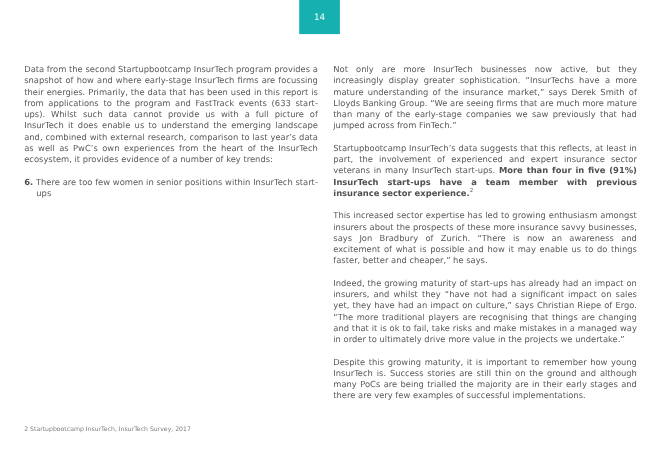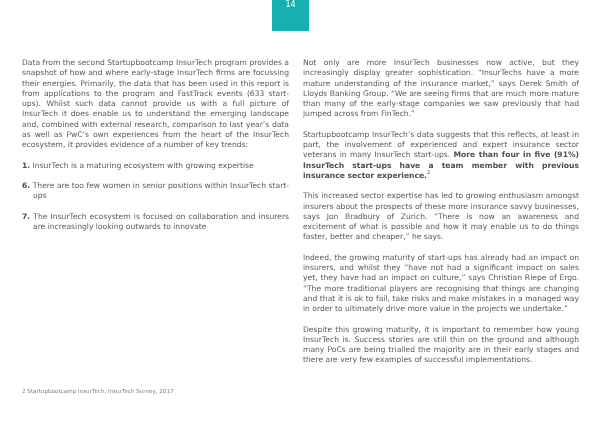--- a/index.html
+++ b/index.html
@@ -20,21 +20,21 @@
   .page-tab {
     position: absolute;
     left: 272px;
     top: 0;
     width: 37px;
     height: 31px;
     background: #16b0b1;
     color: #ffffff;
     font-size: 8px;
     display: flex;
-    align-items: flex-start;
+    align-items: center;
     justify-content: center;
   }
   .col {
     position: absolute;
     top: 58px;
     color: #5a5a5c;
     font-size: 7.6px;
     line-height: 10.3px;
     text-align: justify;
     hyphens: auto;
@@ -80,30 +80,22 @@
 <div class="page">
 
   <div class="page-tab">
     <span>14</span>
   </div>
 
   <div class="col col-left">
     <p>Data from the second Startupbootcamp InsurTech program provides a snapshot of how and where early-stage InsurTech firms are focussing their energies. Primarily, the data that has been used in this report is from applications to the program and FastTrack events (633 start-ups). Whilst such data cannot provide us with a full picture of InsurTech it does enable us to understand the emerging landscape and, combined with external research, comparison to last year’s data as well as PwC’s own experiences from the heart of the InsurTech ecosystem, it provides evidence of a number of key trends:</p>
 
     <div class="trend">
-      <span class="num">1.</span>
-      <span>InsurTech is a maturing ecosystem with growing expertise</span>
-    </div>
-    <div class="trend">
       <span class="num">6.</span>
       <span>There are too few women in senior positions within InsurTech start-ups</span>
-    </div>
-    <div class="trend">
-      <span class="num">7.</span>
-      <span>The InsurTech ecosystem is focused on collaboration and insurers are increasingly looking outwards to innovate</span>
     </div>
   </div>
 
   <div class="col col-right">
     <p>Not only are more InsurTech businesses now active, but they increasingly display greater sophistication. “InsurTechs have a more mature understanding of the insurance market,” says Derek Smith of Lloyds Banking Group. “We are seeing firms that are much more mature than many of the early-stage companies we saw previously that had jumped across from FinTech.”</p>
     <p><span>Startupbootcamp InsurTech’s data suggests that this reflects, at least in part, the involvement of experienced and expert insurance sector veterans in many InsurTech start-ups. </span><strong>More than four in five (91%) InsurTech start-ups have a team member with previous insurance sector experience.</strong><sup>2</sup></p>
     <p>This increased sector expertise has led to growing enthusiasm amongst insurers about the prospects of these more insurance savvy businesses, says Jon Bradbury of Zurich. “There is now an awareness and excitement of what is possible and how it may enable us to do things faster, better and cheaper,” he says.</p>
     <p>Indeed, the growing maturity of start-ups has already had an impact on insurers, and whilst they “have not had a significant impact on sales yet, they have had an impact on culture,” says Christian Riepe of Ergo. “The more traditional players are recognising that things are changing and that it is ok to fail, take risks and make mistakes in a managed way in order to ultimately drive more value in the projects we undertake.”</p>
     <p>Despite this growing maturity, it is important to remember how young InsurTech is. Success stories are still thin on the ground and although many PoCs are being trialled the majority are in their early stages and there are very few examples of successful implementations.</p>
   </div>

